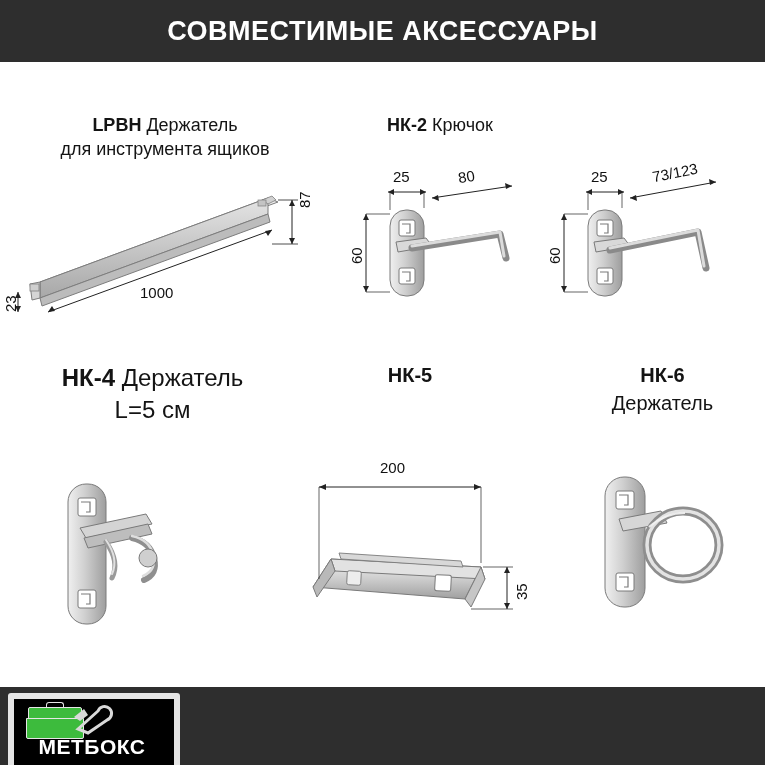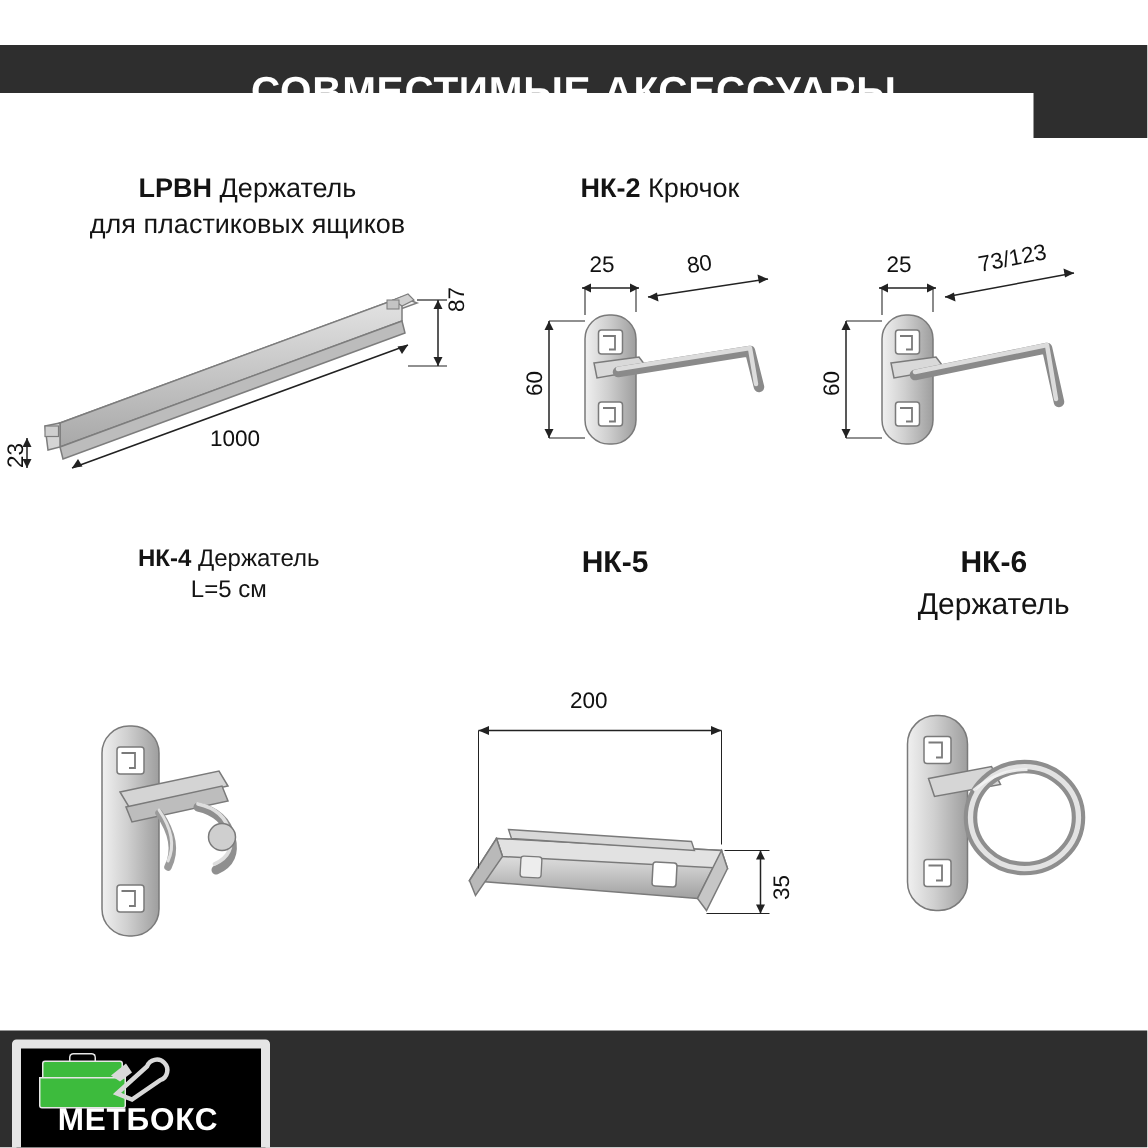--- a/index.html
+++ b/index.html
@@ -26,21 +26,20 @@
   .header {
     position: absolute;
     left: 0;
     top: 0;
     width: 765px;
     height: 62px;
     background: #2e2e2e;
     display: flex;
     align-items: center;
     justify-content: center;
-    margin-top: 30px;
   }
   .header-title {
     color: #ffffff;
     font-size: 27px;
     font-weight: bold;
     letter-spacing: 0.5px;
     text-transform: uppercase;
     text-align: center;
     font-family: "Liberation Sans", sans-serif;
   }
@@ -166,21 +165,21 @@
   <div class="header">
     <div class="header-title">СОВМЕСТИМЫЕ АКСЕССУАРЫ</div>
   </div>
 
   <div class="content">
 
     <div class="cell" style="left:30px; top:52px; width:270px;">
       <div class="caption">
         <span class="code">LPBH</span>
         <span>Держатель</span>
-        <span class="sub">для пластиковых ящиков</span>
+        <span class="sub">для инструмента ящиков</span>
       </div>
     </div>
 
     <div class="cell" style="left:0px; top:110px; width:320px; height:145px;">
       <svg width="320" height="150" viewBox="0 0 320 150">
 
         <defs>
           <linearGradient id="railTop" x1="0" y1="0" x2="0" y2="1">
             <stop offset="0%" stop-color="#f2f2f2"></stop>
             <stop offset="100%" stop-color="#c9c9c9"></stop>
@@ -302,21 +301,21 @@
         <polygon points="24,120 21,114 27,114" fill="#222"></polygon>
         <line x1="24" y1="42" x2="48" y2="42" stroke="#222" stroke-width="0.7"></line>
         <line x1="24" y1="120" x2="48" y2="120" stroke="#222" stroke-width="0.7"></line>
       </svg>
       <div class="dim" style="left:51px; top:-4px;">25</div>
       <div class="dim" style="left:112px; top:-8px; transform:rotate(-11deg);">73/123</div>
       <div class="dim" style="left:6px; top:92px; transform:rotate(-90deg); transform-origin:left top;">60</div>
     </div>
 
     <div class="cell" style="left:10px; top:300px; width:285px;">
-      <div class="caption" style="font-size:16px;">
+      <div class="caption" style="font-size:24px;">
         <span class="code">НК-4</span>
         <span>Держатель</span>
         <span class="sub">L=5 см</span>
       </div>
     </div>
 
     <div class="cell" style="left:40px; top:410px; width:220px; height:180px;">
       <svg width="220" height="180" viewBox="0 0 220 180">
 
         <rect x="28" y="12" width="38" height="140" rx="18" fill="url(#plateG)" stroke="#7a7a7a" stroke-width="1"></rect>

